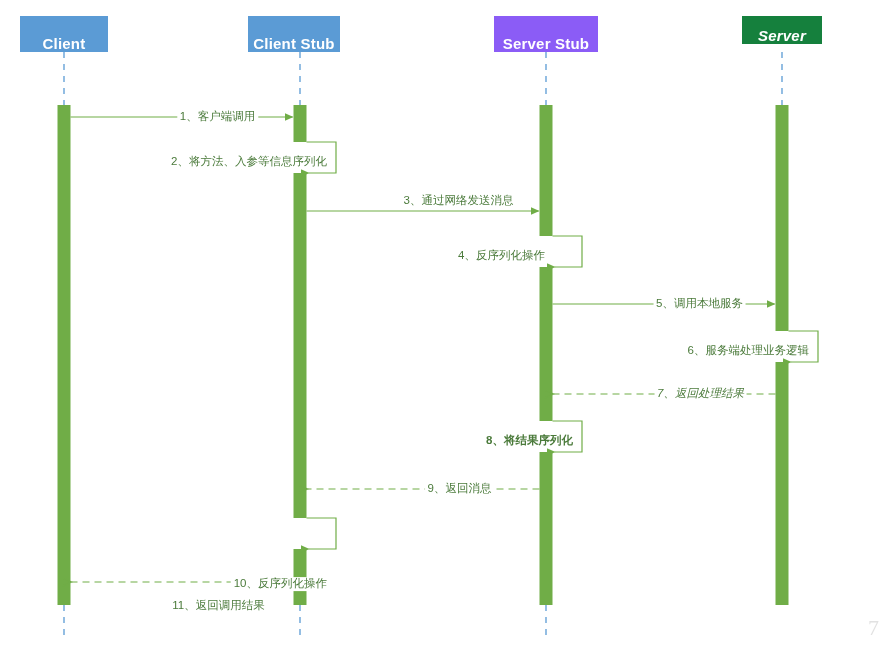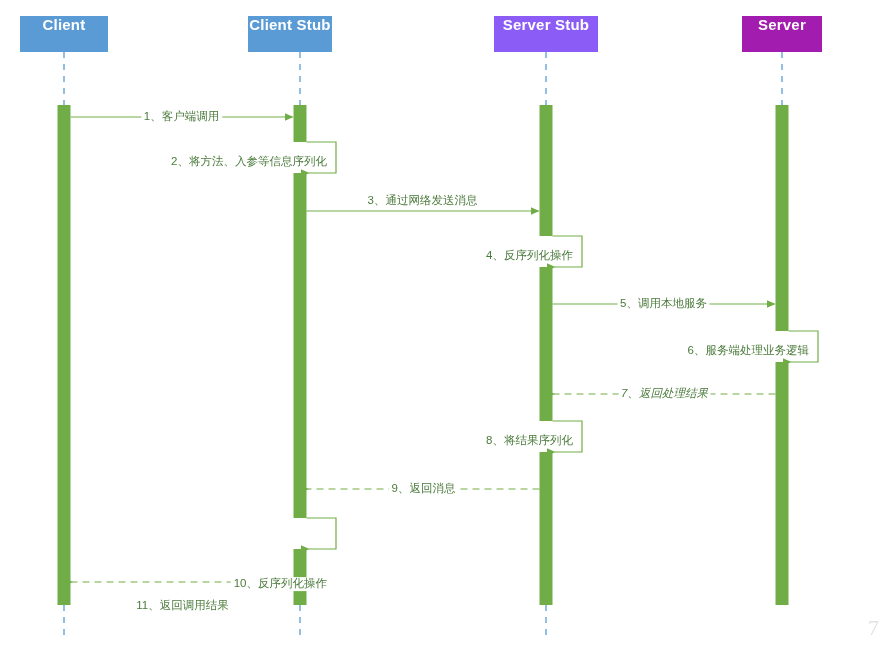--- a/index.html
+++ b/index.html
@@ -24,34 +24,35 @@
     width: 889px;
     height: 647px;
   }
   .participant-box {
     position: absolute;
     background: #5b9bd5;
     color: #ffffff;
     font-weight: bold;
     font-size: 15px;
     display: flex;
-    align-items: flex-start;
+    align-items: flex-end;
     justify-content: center;
     letter-spacing: 0.2px;
     box-sizing: border-box;
   }
   .msg-label {
     position: absolute;
     color: #4a7a3a;
     font-size: 11.5px;
     white-space: nowrap;
     transform: translate(-50%, -50%);
     background: #ffffff;
     padding: 0 3px;
     line-height: 1.2;
+    margin-left: 36px;
   }
   .self-label {
     position: absolute;
     color: #4a7a3a;
     font-size: 11.5px;
     white-space: nowrap;
     transform: translate(-100%, -50%);
     background: #ffffff;
     padding: 0 3px;
     line-height: 1.2;
@@ -115,38 +116,38 @@
         <line x1="539.5" x2="307.5" y1="489" y2="489" stroke="#70ad47" stroke-width="1.2" stroke-dasharray="7,5" marker-end="url(#arrow-open-left)"></line>
         <path d="M306.5,518 L336,518 L336,549 L308.5,549" fill="none" stroke="#70ad47" stroke-width="1.2" marker-end="url(#arrow-solid-left)"></path>
         <line x1="293.5" x2="71.5" y1="582" y2="582" stroke="#70ad47" stroke-width="1.2" stroke-dasharray="7,5" marker-end="url(#arrow-open-left)"></line>
       </g>
   </svg>
 
   <div id="participant-boxes">
       <div class="participant-box" style="left: 20px; top: 16px; width: 88px; height: 36px; background: rgb(91, 155, 213); color: rgb(255, 255, 255);">
         <span>Client</span>
       </div>
-      <div class="participant-box" style="left: 248px; top: 16px; width: 84px; height: 36px; background: rgb(91, 155, 213); color: rgb(255, 255, 255);">
+      <div class="participant-box" style="left: 248px; top: 16px; width: 92px; height: 36px; background: rgb(91, 155, 213); color: rgb(255, 255, 255);">
         <span>Client Stub</span>
       </div>
       <div class="participant-box" style="left: 494px; top: 16px; width: 104px; height: 36px; background: #8b5cf6; color: rgb(255, 255, 255);">
         <span>Server Stub</span>
       </div>
-      <div class="participant-box" style="left: 742px; top: 16px; width: 80px; height: 36px; background: #a21caf; color: rgb(255, 255, 255);">
+      <div class="participant-box" style="left: 742px; top: 16px; width: 80px; height: 28px; background: #15803d; color: rgb(255, 255, 255); font-style: italic;">
         <span>Server</span>
       </div>
     </div>
   <div id="message-labels">
       <div class="msg-label" style="left: 181.5px; top: 117px; color: rgb(74, 122, 58);">1、客户端调用</div>
       <div class="self-label" style="left: 330px; top: 162px; color: rgb(74, 122, 58);">2、将方法、入参等信息序列化</div>
       <div class="msg-label" style="left: 422.5px; top: 201px; color: rgb(74, 122, 58);">3、通过网络发送消息</div>
-      <div class="self-label" style="left: 576px; top: 256px; color: rgb(74, 122, 58);">4、反序列化操作</div>
+      <div class="self-label" style="left: 548px; top: 256px; color: rgb(74, 122, 58);">4、反序列化操作</div>
       <div class="msg-label" style="left: 663.5px; top: 304px; color: rgb(74, 122, 58);">5、调用本地服务</div>
       <div class="self-label" style="left: 812px; top: 351px; color: rgb(74, 122, 58);">6、服务端处理业务逻辑</div>
       <div class="msg-label" style="left: 664.5px; top: 394px; color: rgb(74, 122, 58); font-style: italic;">7、返回处理结果</div>
-      <div class="self-label" style="left: 576px; top: 441px; color: rgb(74, 122, 58);">8、将结果序列化</div>
+      <div class="self-label" style="left: 576px; top: 441px; color: rgb(74, 122, 58); font-weight: bold;">8、将结果序列化</div>
       <div class="msg-label" style="left: 423.5px; top: 489px; color: rgb(74, 122, 58);">9、返回消息</div>
       <div class="self-label" style="left: 330px; top: 538px; color: rgb(74, 122, 58); margin-top: 46px;">10、反序列化操作</div>
       <div class="msg-label" style="left: 182.5px; top: 606px; color: rgb(74, 122, 58);">11、返回调用结果</div>
     </div>
 
   <div class="watermark">7</div>
 </div>
 
 </body></html>

